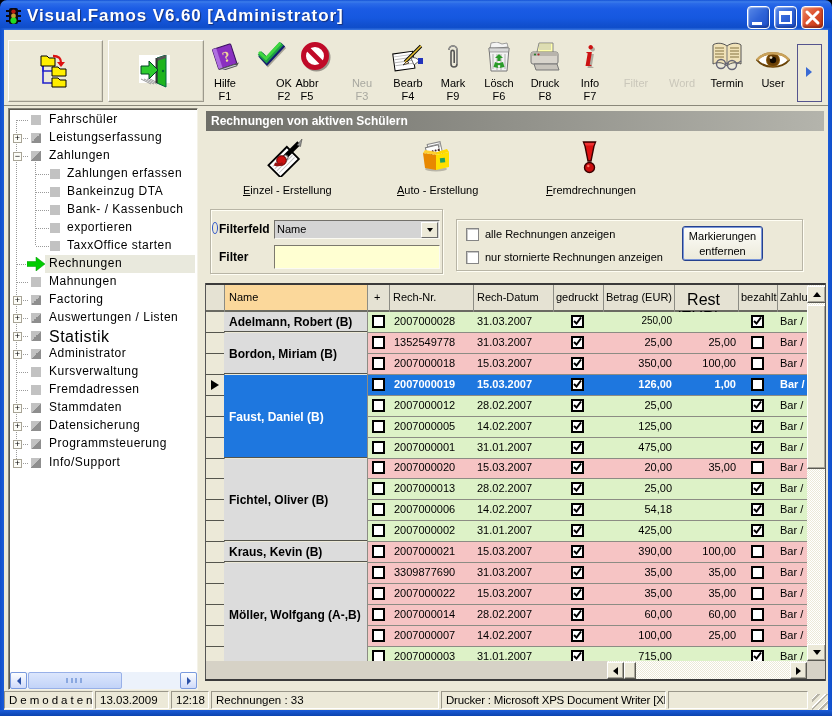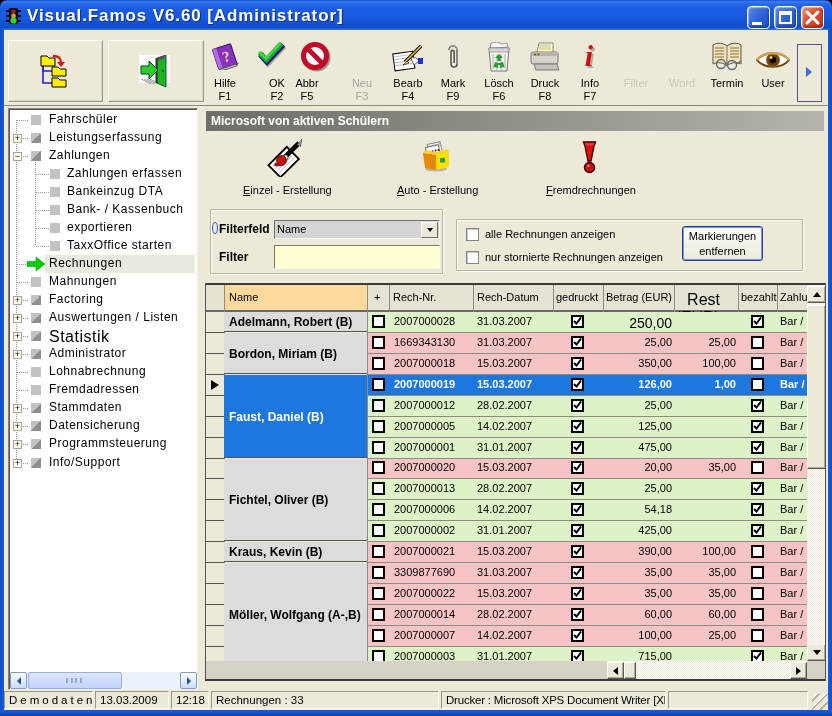--- a/index.html
+++ b/index.html
@@ -72,21 +72,21 @@
   </div>
 <div class="tb-lbl" style="left:195px;top:77px">Hilfe<br>F1</div>
 <div class="abs" style="left:256px;top:42px">
     <svg width="32" height="28" viewBox="0 0 32 28">
 <path d="M6 14 L12 21 L28 4" stroke="#a8a396" stroke-width="6" fill="none"></path>
 <path d="M4.5 12.5 L11 19.5 L27 2.5" stroke="#141c6e" stroke-width="6" fill="none"></path>
 <path d="M3.5 11 L10.5 18 L25.5 1.5" stroke="#1f9e46" stroke-width="5" fill="none"></path>
 <path d="M3 10 L10 16.5 L24.5 1" stroke="#3fd73f" stroke-width="3" fill="none"></path>
 </svg>
   </div>
-<div class="tb-lbl" style="left:247px;top:77px">OK<br>F2</div>
+<div class="tb-lbl" style="left:254px;top:77px">OK<br>F2</div>
 <div class="abs" style="left:301px;top:42px">
     <svg width="30" height="30" viewBox="0 0 30 30">
 <circle cx="14" cy="14" r="11.5" fill="none" stroke="#99948a" stroke-width="5" transform="translate(1.5,1.5)"></circle>
 <circle cx="14" cy="14" r="11.5" fill="#fff" stroke="#c00a28" stroke-width="5"></circle>
 <rect x="3" y="11.6" width="22" height="4.8" fill="#c00a28" transform="rotate(45 14 14)"></rect>
 </svg>
   </div>
 <div class="tb-lbl" style="left:277px;top:77px">Abbr<br>F5</div>
 <div class="tb-lbl dis" style="left:332px;top:77px">Neu<br>F3</div>
 <div class="abs" style="left:391px;top:42px">
@@ -230,42 +230,42 @@
 <div class="abs" style="left:17px;top:336px;width:12px;height:1px;background-image:linear-gradient(90deg,#9a9a9a 1px,transparent 1px);background-size:2px 1px"></div>
 <div class="abs" style="left:13px;top:332px;width:9px;height:9px;background:#fdfdf8;border:1px solid #a8a496;font-size:9px;line-height:6px;text-align:center;color:#000">+</div>
 <div class="abs" style="left:31px;top:331px;width:10px;height:10px;background:linear-gradient(135deg,#c2c2c2 0 50%,#8e8e8e 50% 100%)"></div>
 <div class="abs" style="left:49px;top:328px;font-size:16px;letter-spacing:0.5px;color:#000">Statistik</div>
 <div class="abs" style="left:17px;top:354px;width:12px;height:1px;background-image:linear-gradient(90deg,#9a9a9a 1px,transparent 1px);background-size:2px 1px"></div>
 <div class="abs" style="left:13px;top:350px;width:9px;height:9px;background:#fdfdf8;border:1px solid #a8a496;font-size:9px;line-height:6px;text-align:center;color:#000">+</div>
 <div class="abs" style="left:31px;top:349px;width:10px;height:10px;background:linear-gradient(135deg,#c2c2c2 0 50%,#8e8e8e 50% 100%)"></div>
 <div class="abs" style="left:49px;top:346px;font-size:12px;letter-spacing:0.5px;color:#000">Administrator</div>
 <div class="abs" style="left:17px;top:372px;width:12px;height:1px;background-image:linear-gradient(90deg,#9a9a9a 1px,transparent 1px);background-size:2px 1px"></div>
 <div class="abs" style="left:31px;top:367px;width:10px;height:10px;background:#c2c2c2"></div>
-<div class="abs" style="left:49px;top:364px;font-size:12px;letter-spacing:0.5px;color:#000">Lohnabrechnung</div>
+<div class="abs" style="left:49px;top:364px;font-size:12px;letter-spacing:0.5px;color:#000">Kursverwaltung</div>
 <div class="abs" style="left:17px;top:390px;width:12px;height:1px;background-image:linear-gradient(90deg,#9a9a9a 1px,transparent 1px);background-size:2px 1px"></div>
 <div class="abs" style="left:31px;top:385px;width:10px;height:10px;background:#c2c2c2"></div>
 <div class="abs" style="left:49px;top:382px;font-size:12px;letter-spacing:0.5px;color:#000">Fremdadressen</div>
 <div class="abs" style="left:17px;top:408px;width:12px;height:1px;background-image:linear-gradient(90deg,#9a9a9a 1px,transparent 1px);background-size:2px 1px"></div>
 <div class="abs" style="left:13px;top:404px;width:9px;height:9px;background:#fdfdf8;border:1px solid #a8a496;font-size:9px;line-height:6px;text-align:center;color:#000">+</div>
 <div class="abs" style="left:31px;top:403px;width:10px;height:10px;background:linear-gradient(135deg,#c2c2c2 0 50%,#8e8e8e 50% 100%)"></div>
 <div class="abs" style="left:49px;top:400px;font-size:12px;letter-spacing:0.5px;color:#000">Stammdaten</div>
 <div class="abs" style="left:17px;top:426px;width:12px;height:1px;background-image:linear-gradient(90deg,#9a9a9a 1px,transparent 1px);background-size:2px 1px"></div>
 <div class="abs" style="left:13px;top:422px;width:9px;height:9px;background:#fdfdf8;border:1px solid #a8a496;font-size:9px;line-height:6px;text-align:center;color:#000">+</div>
 <div class="abs" style="left:31px;top:421px;width:10px;height:10px;background:linear-gradient(135deg,#c2c2c2 0 50%,#8e8e8e 50% 100%)"></div>
 <div class="abs" style="left:49px;top:418px;font-size:12px;letter-spacing:0.5px;color:#000">Datensicherung</div>
 <div class="abs" style="left:17px;top:444px;width:12px;height:1px;background-image:linear-gradient(90deg,#9a9a9a 1px,transparent 1px);background-size:2px 1px"></div>
 <div class="abs" style="left:13px;top:440px;width:9px;height:9px;background:#fdfdf8;border:1px solid #a8a496;font-size:9px;line-height:6px;text-align:center;color:#000">+</div>
 <div class="abs" style="left:31px;top:439px;width:10px;height:10px;background:linear-gradient(135deg,#c2c2c2 0 50%,#8e8e8e 50% 100%)"></div>
 <div class="abs" style="left:49px;top:436px;font-size:12px;letter-spacing:0.5px;color:#000">Programmsteuerung</div>
 <div class="abs" style="left:17px;top:463px;width:12px;height:1px;background-image:linear-gradient(90deg,#9a9a9a 1px,transparent 1px);background-size:2px 1px"></div>
 <div class="abs" style="left:13px;top:459px;width:9px;height:9px;background:#fdfdf8;border:1px solid #a8a496;font-size:9px;line-height:6px;text-align:center;color:#000">+</div>
 <div class="abs" style="left:31px;top:458px;width:10px;height:10px;background:linear-gradient(135deg,#c2c2c2 0 50%,#8e8e8e 50% 100%)"></div>
 <div class="abs" style="left:49px;top:455px;font-size:12px;letter-spacing:0.5px;color:#000">Info/Support</div>
 <div class="abs" style="left:206px;top:111px;width:618px;height:20px;background:linear-gradient(90deg,#6e6e68,#b4b4ac);"></div>
-<div class="abs" style="left:211px;top:114px;font-size:12px;font-weight:bold;color:#fff">Microsoft von aktiven Schülern</div>
+<div class="abs" style="left:211px;top:114px;font-size:12px;font-weight:bold;color:#fff">Rechnungen von aktiven Schülern</div>
 <svg class="abs" style="left:266px;top:137px" width="40" height="40" viewBox="0 0 40 40">
 <g transform="rotate(-45 18 24)">
       <rect x="4" y="16" width="26" height="17" fill="#fff" stroke="#000" stroke-width="1.8"></rect>
 <path d="M6 20 h22 M6 23 h22 M6 26 h22 M6 29 h22" stroke="#c4c4c4"></path>
     </g>
 <path d="M14 25 L33 6" stroke="#000" stroke-width="4.6"></path>
 <path d="M31 8 L36 2 L34.5 9.5 z" fill="#999" stroke="#333" stroke-width=".5"></path>
 <circle cx="19.5" cy="20.5" r="2.6" fill="#ddd" stroke="#555"></circle>
 <circle cx="15.5" cy="23.5" r="4.8" fill="#cc1111" stroke="#5a0000" stroke-width="1"></circle>
 <path d="M8.5 27 a8 6 0 0 0 8.5 -.5" stroke="#991111" stroke-width="3" fill="none"></path>
@@ -335,37 +335,37 @@
 <div class="abs" style="left:556px;top:291px;font-size:11px;color:#000">gedruckt</div>
 <div class="abs" style="left:603px;top:291px;width:69px;text-align:right;font-size:11px;color:#000">Betrag (EUR)</div>
 <div class="abs" style="left:658px;top:291px;width:62px;text-align:right;font-size:16px;color:#000">Rest (EUR)</div>
 <div class="abs" style="left:741px;top:291px;font-size:11px;color:#000">bezahlt</div>
 <div class="abs" style="left:780px;top:291px;font-size:11px;color:#000">Zahlu</div>
 <div class="abs" style="left:368px;top:312px;width:439px;height:20px;background:#ddf2c7"></div>
 <div class="abs" style="left:368px;top:332px;width:439px;height:1px;background:#8c8c84"></div>
 <div class="abs" style="left:206px;top:312px;width:18px;height:21px;background:#ece9d8;border-bottom:1px solid #55554d"></div>
 <div class="abs" style="left:394px;top:315px;font-size:11px;font-weight:normal;color:#000">2007000028</div>
 <div class="abs" style="left:477px;top:315px;font-size:11px;font-weight:normal;color:#000">31.03.2007</div>
-<div class="abs" style="left:603px;top:315px;width:69px;text-align:right;font-size:14px;font-weight:normal;color:#000">250,00</div>
+<div class="abs" style="left:603px;top:315px;width:69px;text-align:right;font-size:10px;font-weight:normal;color:#000">250,00</div>
 <div class="abs" style="left:780px;top:315px;font-size:11px;font-weight:normal;color:#000;white-space:nowrap">Bar /</div>
 <div class="abs" style="left:372px;top:315px;width:13px;height:13px;background:#fff;border:2px solid #000"></div>
 <div class="abs" style="left:571px;top:315px;width:13px;height:13px;background:#fff;border:2px solid #000">
     <svg width="9" height="9" viewBox="0 0 9 9" style="position:absolute;left:0;top:0">
       <path d="M1 4 L3.5 6.5 L8 0.5" stroke="#000" stroke-width="2" fill="none"></path>
     </svg>
   </div>
 <div class="abs" style="left:751px;top:315px;width:13px;height:13px;background:#fff;border:2px solid #000">
     <svg width="9" height="9" viewBox="0 0 9 9" style="position:absolute;left:0;top:0">
       <path d="M1 4 L3.5 6.5 L8 0.5" stroke="#000" stroke-width="2" fill="none"></path>
     </svg>
   </div>
 <div class="abs" style="left:368px;top:333px;width:439px;height:20px;background:#f6c4c4"></div>
 <div class="abs" style="left:368px;top:353px;width:439px;height:1px;background:#8c8c84"></div>
 <div class="abs" style="left:206px;top:333px;width:18px;height:21px;background:#ece9d8;border-bottom:1px solid #55554d"></div>
-<div class="abs" style="left:394px;top:336px;font-size:11px;font-weight:normal;color:#000">1669343130</div>
+<div class="abs" style="left:394px;top:336px;font-size:11px;font-weight:normal;color:#000">1352549778</div>
 <div class="abs" style="left:477px;top:336px;font-size:11px;font-weight:normal;color:#000">31.03.2007</div>
 <div class="abs" style="left:603px;top:336px;width:69px;text-align:right;font-size:11px;font-weight:normal;color:#000">25,00</div>
 <div class="abs" style="left:674px;top:336px;width:62px;text-align:right;font-size:11px;font-weight:normal;color:#000">25,00</div>
 <div class="abs" style="left:780px;top:336px;font-size:11px;font-weight:normal;color:#000;white-space:nowrap">Bar /</div>
 <div class="abs" style="left:372px;top:336px;width:13px;height:13px;background:#fff;border:2px solid #000"></div>
 <div class="abs" style="left:571px;top:336px;width:13px;height:13px;background:#fff;border:2px solid #000">
     <svg width="9" height="9" viewBox="0 0 9 9" style="position:absolute;left:0;top:0">
       <path d="M1 4 L3.5 6.5 L8 0.5" stroke="#000" stroke-width="2" fill="none"></path>
     </svg>
   </div>

